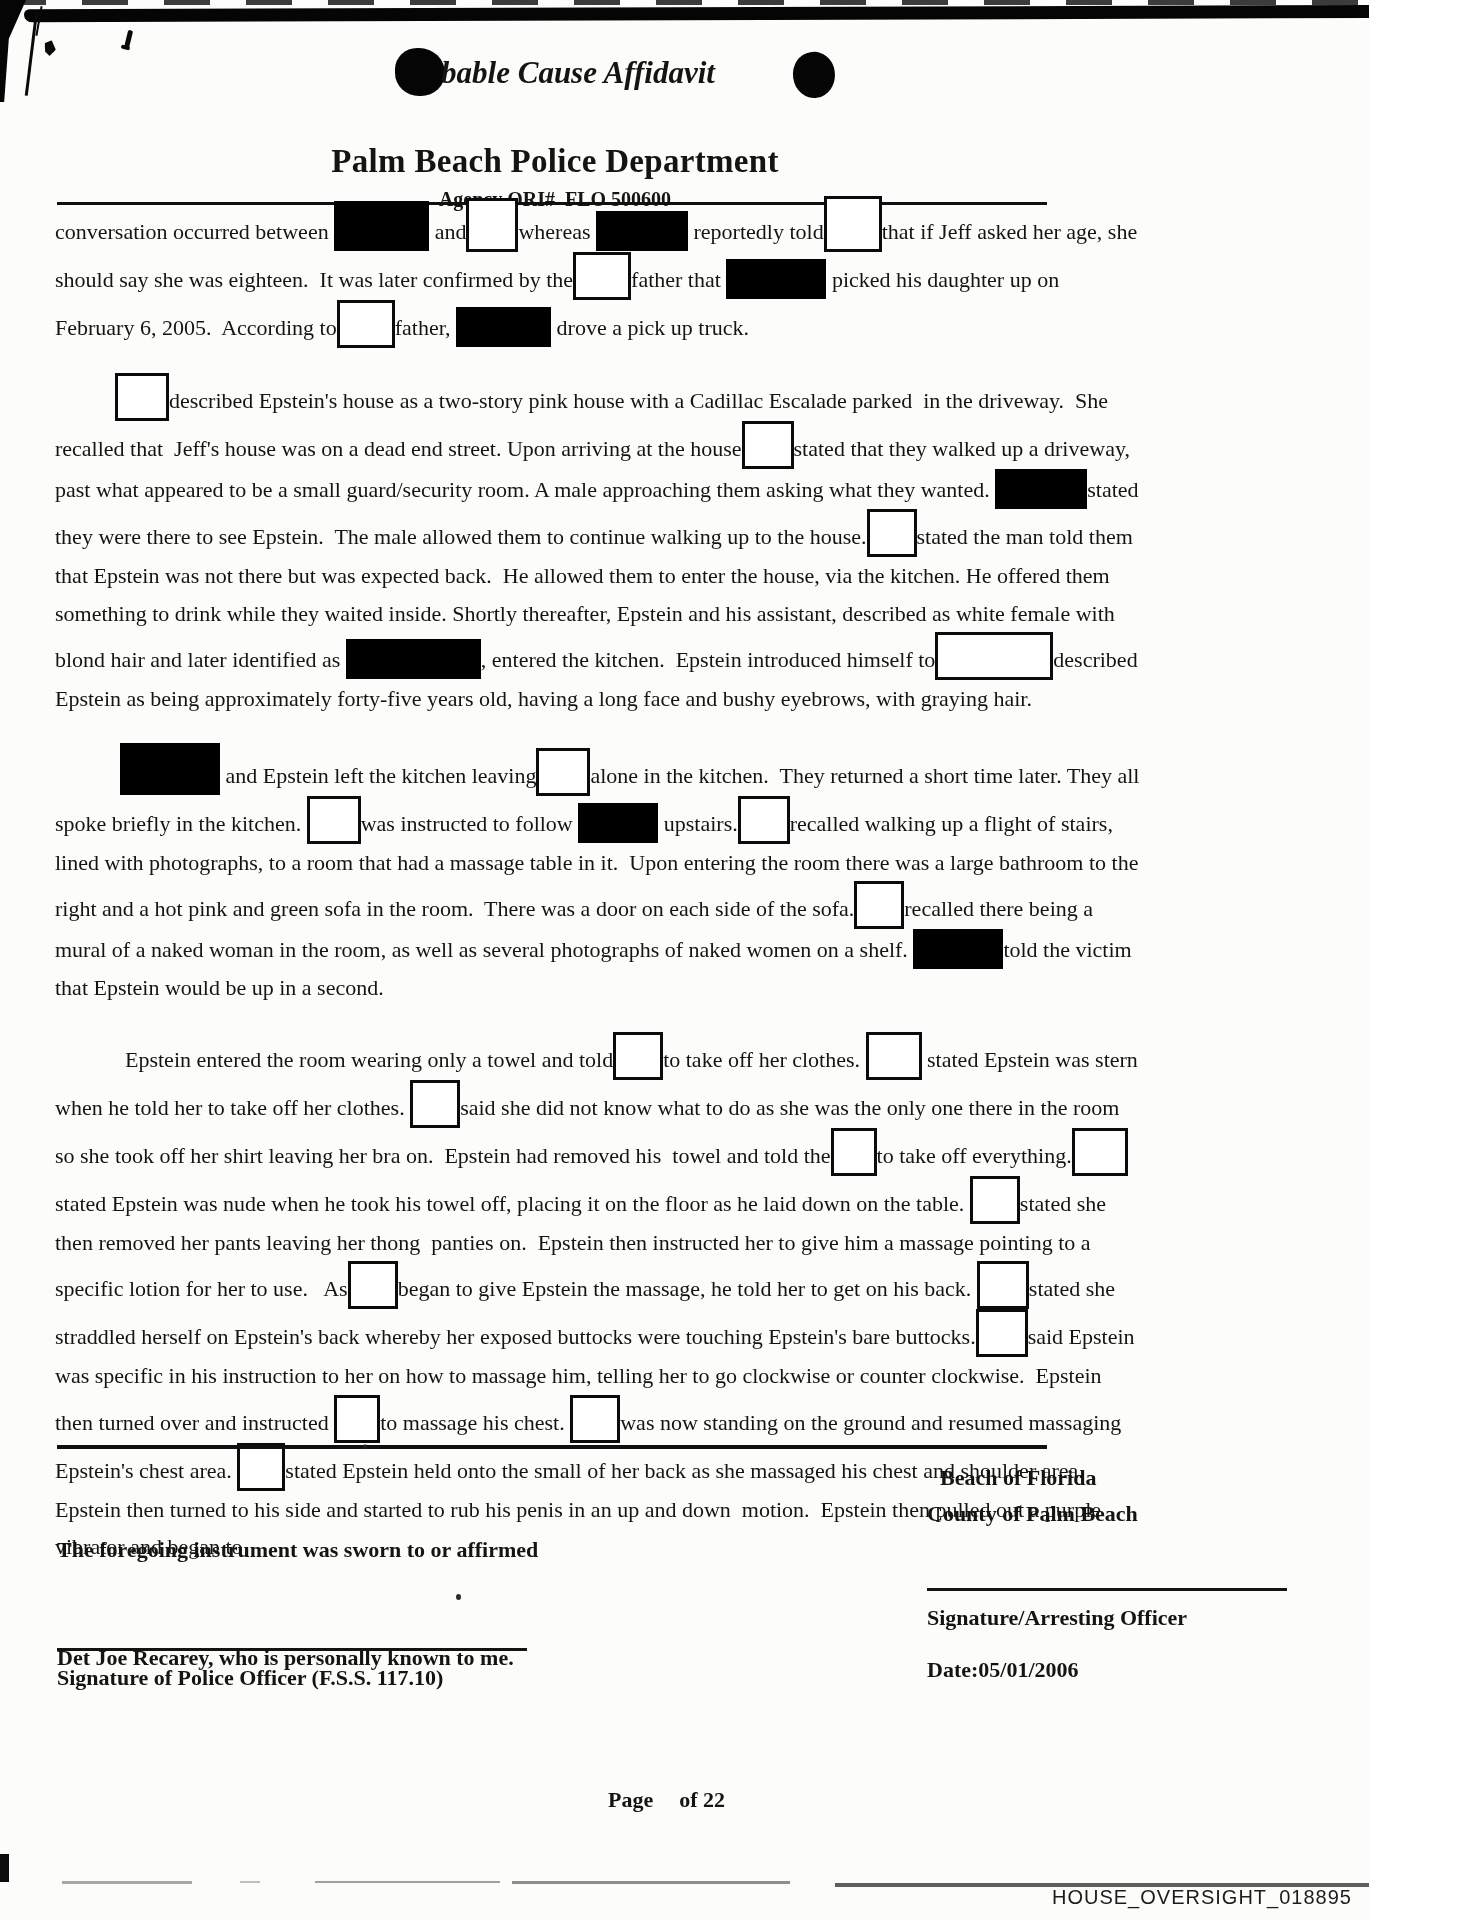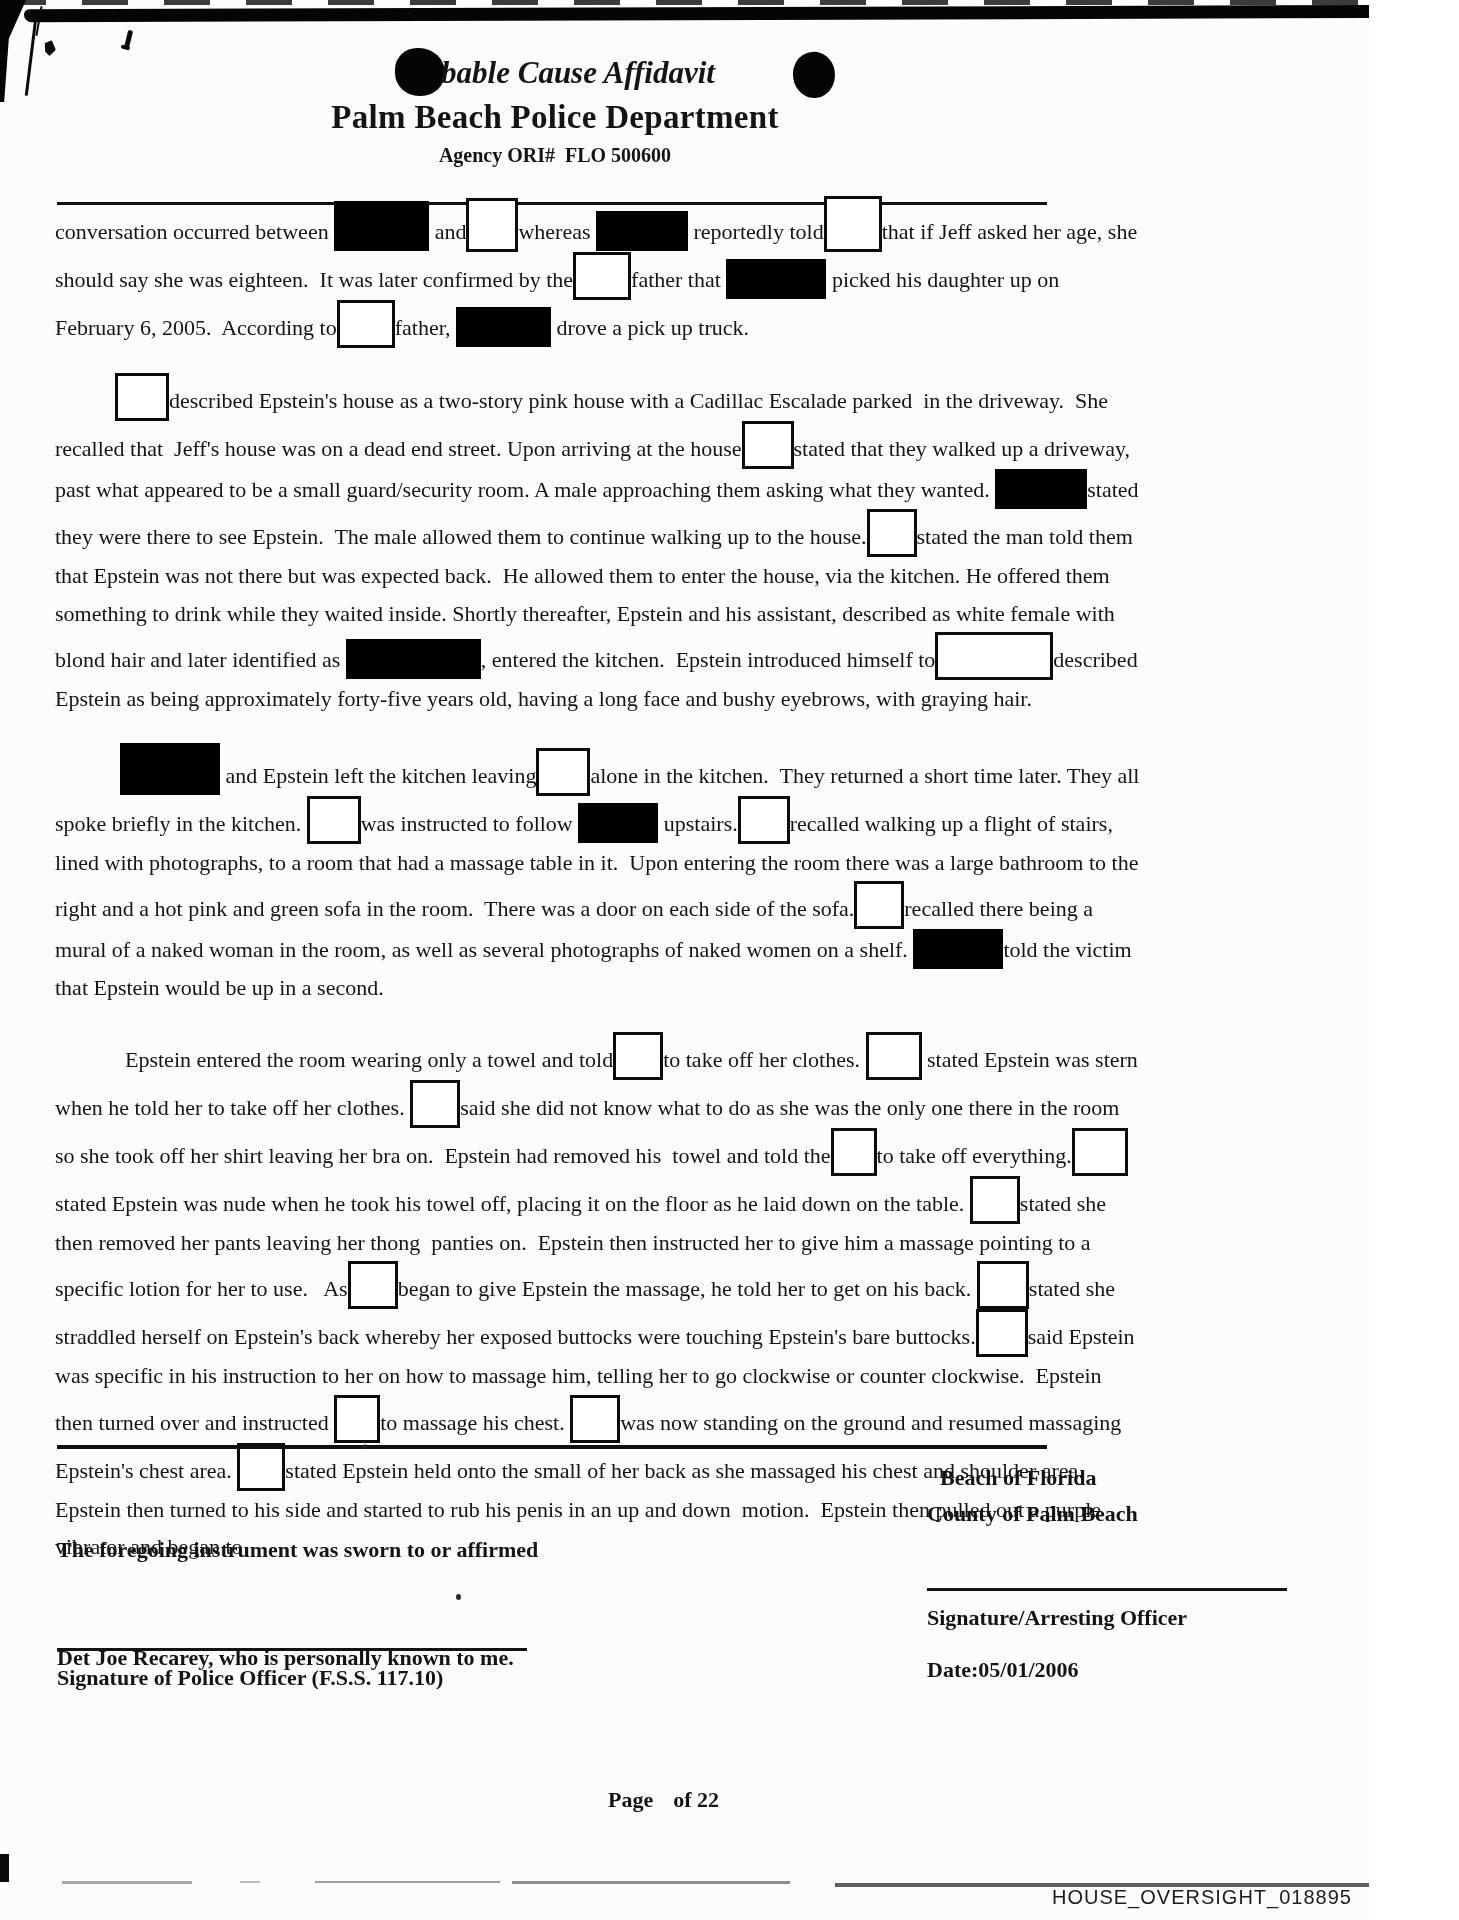--- a/index.html
+++ b/index.html
@@ -26,21 +26,21 @@
   .title-dot { position:absolute; left:793px; top:52px; width:42px; height:46px;
     background:#050505; border-radius:50% 48% 52% 50%; transform:rotate(-8deg); }
   .edge-mark { position:absolute; background:#0c0c0c; }
   .speck { position:absolute; background:#2a2a2a; border-radius:50%; }
   .bottom-dash { position:absolute; }
   
   .header { position:absolute; left:55px; top:48px; width:1000px; text-align:center; }
   .title-line { font-style:italic; font-weight:bold; font-size:31px; line-height:46px; white-space:nowrap; }
   .ink-blob { display:inline-block; width:50px; height:48px; background:#050505;
     border-radius:46% 54% 50% 50%; vertical-align:-13px; margin-right:-4px; }
-  .dept { font-weight:bold; font-size:33px; line-height:42px; letter-spacing:.3px; }
+  .dept { font-weight:bold; font-size:33px; line-height:42px; letter-spacing:.3px;margin-top:44px; }
   .agency { font-weight:bold; font-size:20px; line-height:26px; margin-top:4px; white-space:pre-wrap; }
   .rule { position:absolute; background:#101010; }
   .margin-notes { position:absolute; left:1392px; top:210px;
     font-family:"Liberation Mono","DejaVu Sans Mono",monospace;
     font-size:20px; line-height:30px; font-weight:bold; color:#111; }
   
   .body-text { position:absolute; left:55px; top:196px; width:1085px; }
   .body-text p { margin:0 0 25px 0; font-size:22px; line-height:37.5px; }
   .body-text span.seg { white-space:pre-wrap; }
   .redact-b { display:inline-block; background:#000; height:40px; vertical-align:-12px; }
@@ -102,21 +102,21 @@
   <div class="abs fbold" style="left:927px; top:1496px;">County of Palm Beach</div>
 
   <div class="sig-line" style="left:927px; top:1588px; width:360px; height:3px;"></div>
   <div class="abs fbold" style="left:927px; top:1600px;">Signature/Arresting Officer</div>
 
   <div class="sig-line" style="left:57px; top:1648px; width:470px; height:3px;"></div>
   <div class="abs fbold" style="left:57px; top:1660px;">Signature of Police Officer (F.S.S. 117.10)</div>
 
   <div class="abs fbold" style="left:927px; top:1652px;"><span>Date:</span><span style="">05/01/2006</span></div>
 
-  <div class="abs fbold" style="left:608px; top:1782px;"><span>Page</span><span style="margin-left:20px;">of 22</span></div>
+  <div class="abs fbold" style="left:608px; top:1782px;"><span>Page</span><span style="margin-left:26px;">of 22</span></div>
 
   <div class="speck" style="left:456px; top:1594px; width:5px; height:6px;"></div>
   <div class="speck" style="left:363px; top:1444px; width:4px; height:5px; opacity:.6;"></div>
 
   <div class="bottom-dash" style="left:62px; top:1881px; width:130px; height:3px; background:#a8a8a8;"></div>
   <div class="bottom-dash" style="left:240px; top:1881px; width:20px; height:2px; background:#bdbdbd;"></div>
   <div class="bottom-dash" style="left:315px; top:1881px; width:185px; height:2px; background:#a0a0a0;"></div>
   <div class="bottom-dash" style="left:512px; top:1881px; width:278px; height:3px; background:#8d8d8d;"></div>
   <div class="bottom-dash" style="left:835px; top:1883px; width:585px; height:4px; background:#5f5f5f;"></div>
 

